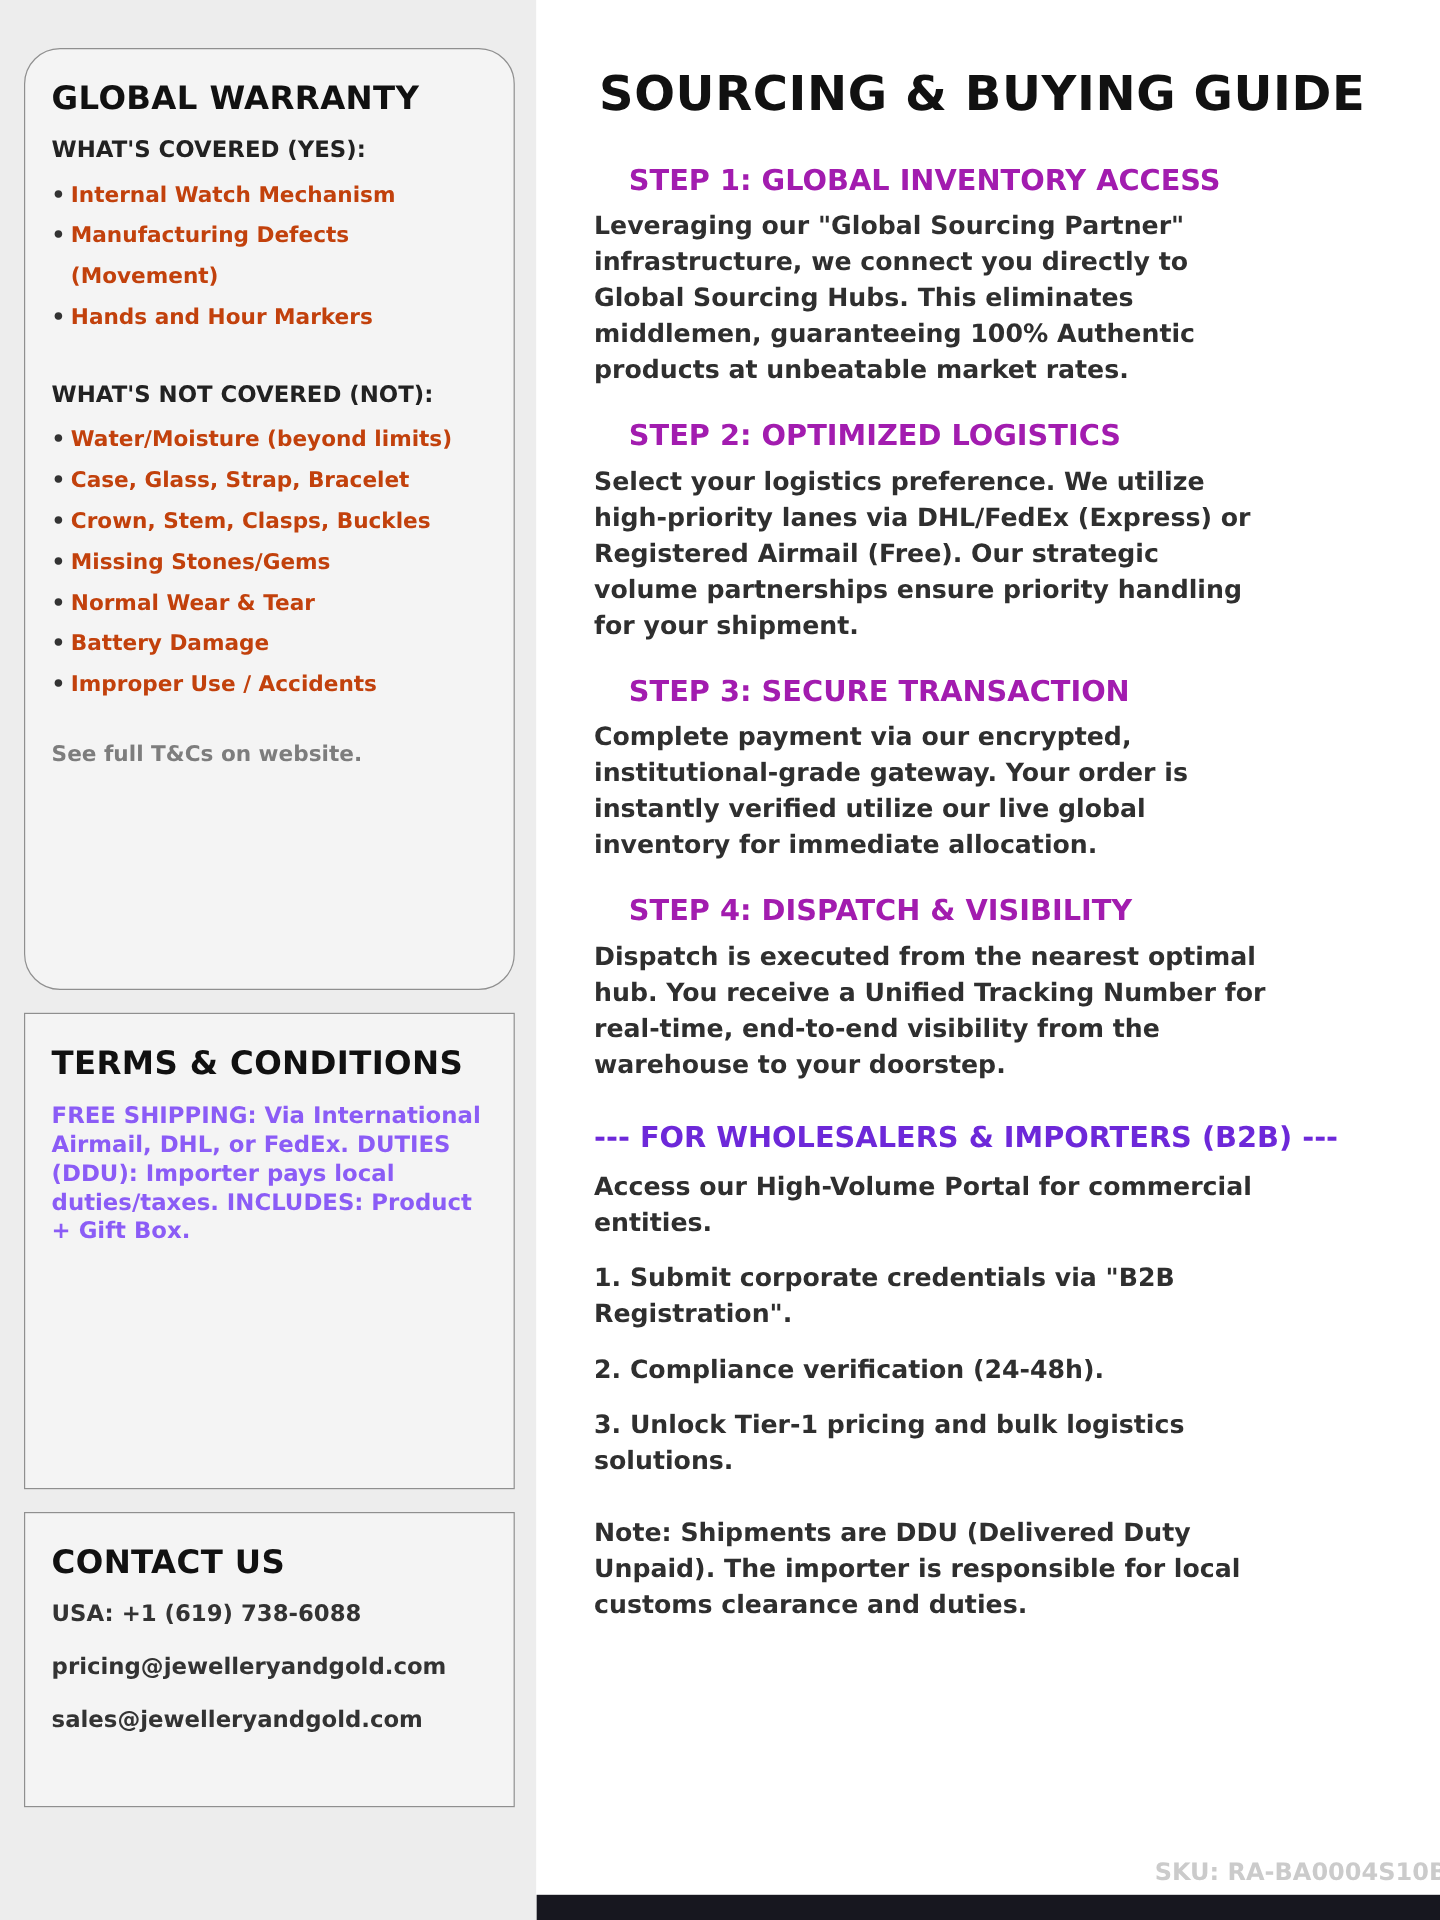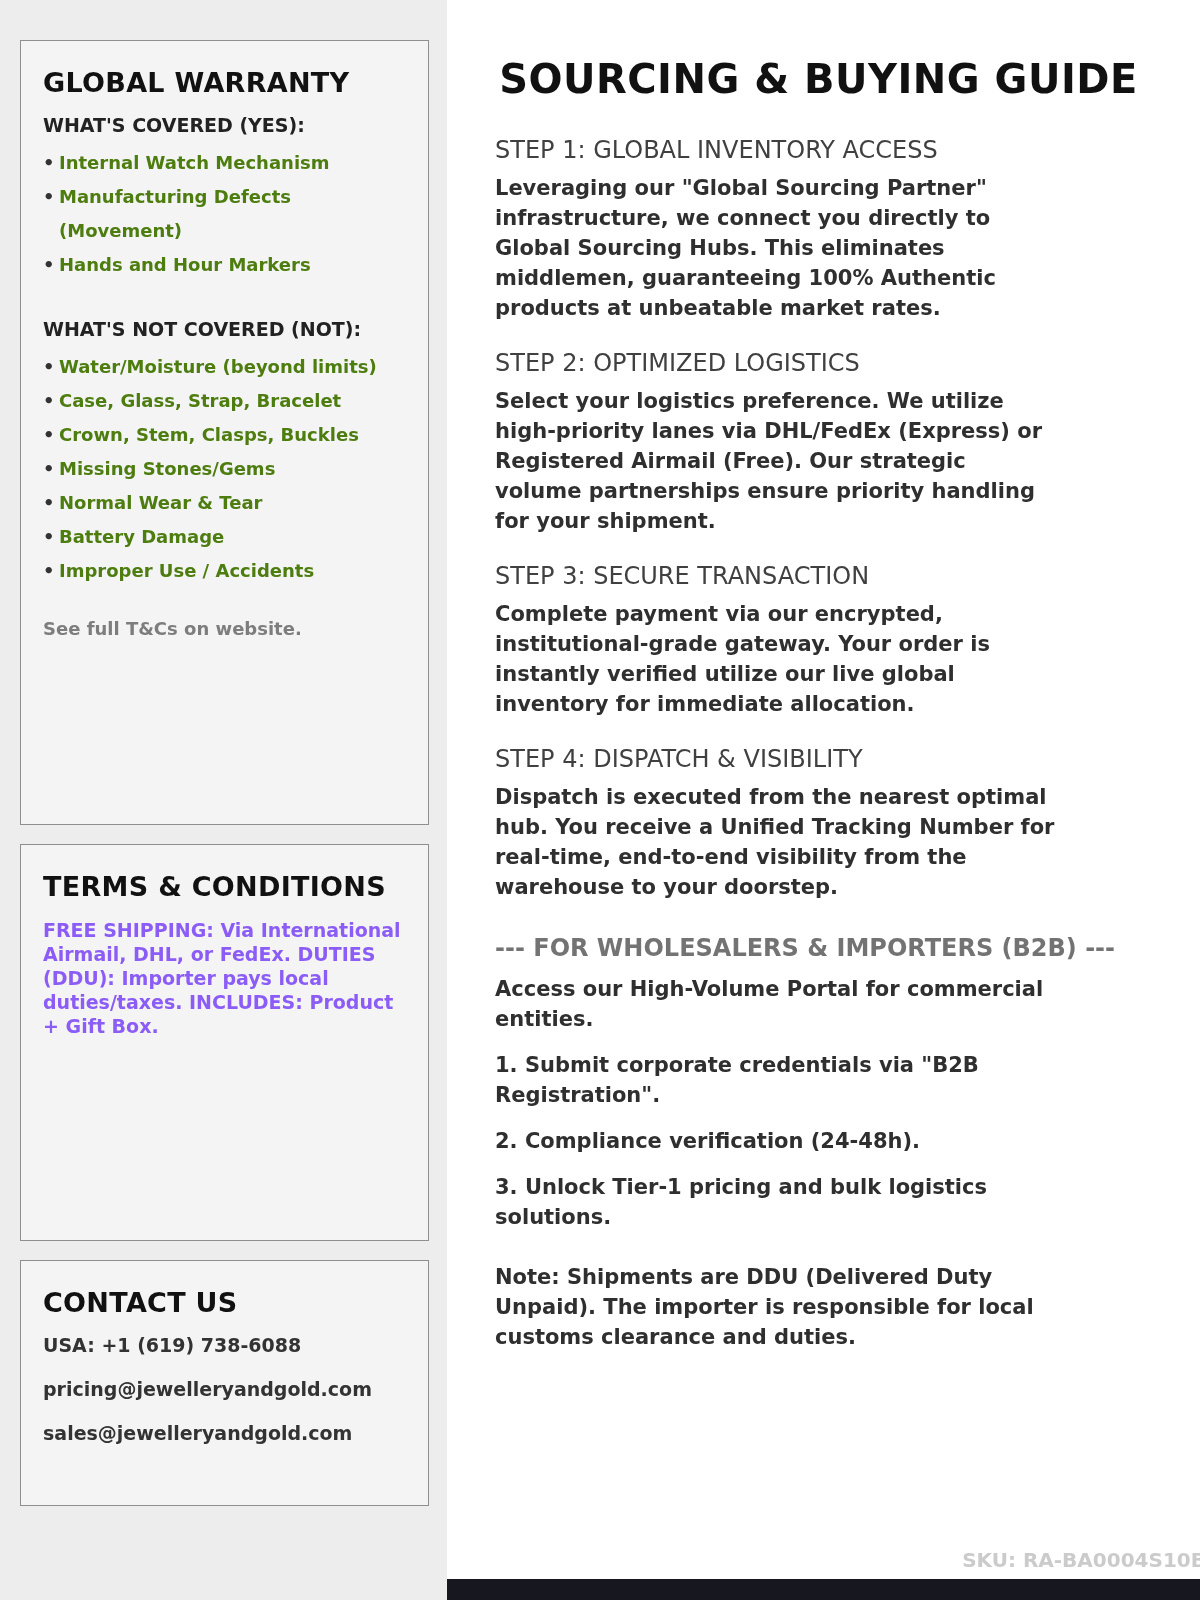--- a/index.html
+++ b/index.html
@@ -17,37 +17,37 @@
     width:447px; min-width:447px; height:1600px;
     background:#ededed;
     padding:40px 18px 0 20px;
     display:flex; flex-direction:column; gap:19px;
   }
   .panel {
     background:#f4f4f4;
     border:1px solid #8f8f8f;
     padding:26px 22px;
   }
-  .panel-warranty { height:785px; }
+  .panel-warranty { height:785px;border-radius:30px; }
   .panel-terms    { height:397px; }
   .panel-contact  { height:246px; }
 
   .panel-title {
     font-size:27px; font-weight:bold; color:#111;
     letter-spacing:0.3px; margin-bottom:16px;
   }
   .sub-heading {
     font-size:19px; font-weight:bold; color:#222;
     margin-bottom:10px;
   }
   .sub-heading.second { margin-top:36px; }
 
   ul.bullet-list { list-style:none; }
   ul.bullet-list li {
-    font-size:18px; font-weight:600; color:#4d7c0f;
+    font-size:18px; font-weight:600; color:#c2410c;
     line-height:34px; padding-left:16px; position:relative;
   }
   ul.bullet-list li::before {
     content:"•"; position:absolute; left:0; top:0; color:#333;
   }
 
   .footnote {
     margin-top:30px; font-size:18px; font-weight:600; color:#7d7d7d;
   }
 
@@ -65,29 +65,30 @@
     padding:56px 58px 0 48px;
     overflow:hidden;
   }
   .page-title {
     font-size:40px; font-weight:bold; color:#111;
     text-align:center; letter-spacing:0.5px;
     margin-bottom:34px;
   }
   .step { margin-bottom:26px; max-width:580px; }
   .step-heading {
-    font-size:24px; font-weight:normal; color:#404040;
+    font-size:24px; font-weight:bold; color:#a21caf;
     margin-bottom:9px;
+    margin-left:29px;
   }
   .step-body, .b2b-text {
     font-size:21px; font-weight:600; color:#2f2f2f;
     line-height:30px; max-width:562px;
   }
   .b2b-heading {
-    font-size:24px; font-weight:bold; color:#737373;
+    font-size:24px; font-weight:bold; color:#6d28d9;
     margin-top:32px; margin-bottom:12px;
   }
   .b2b-item { margin-bottom:16px; }
   .b2b-note { margin-top:30px; }
 
   .sku {
     position:absolute; right:-6px; bottom:28px;
     font-size:20px; font-weight:600; color:#cbcbcb;
     white-space:nowrap;
   }

